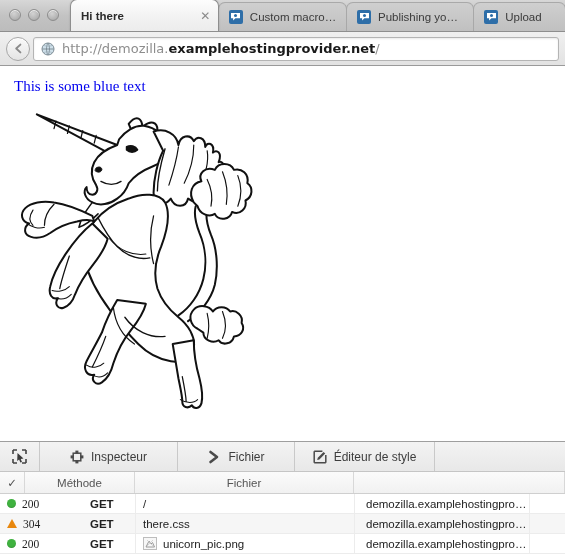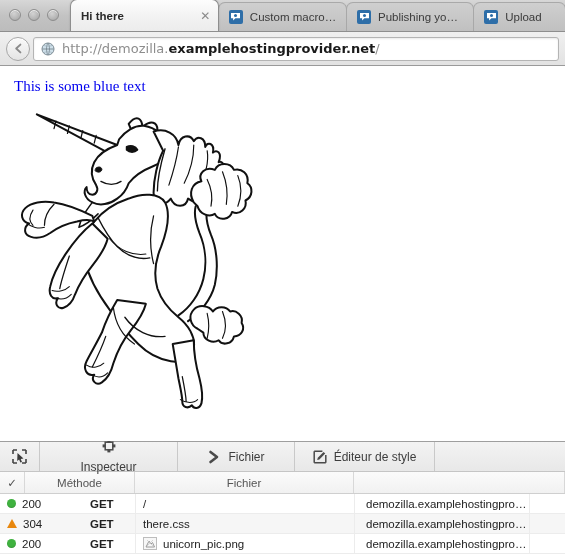--- a/index.html
+++ b/index.html
@@ -161,21 +161,21 @@
   }
   .dt-tab {
     display: flex; align-items: center; justify-content: center;
     gap: 7px;
     padding: 0 14px;
     font-size: 12px;
     color: #3d3d3d;
     border-right: 1px solid #c9c9c9;
     white-space: nowrap;
   }
-  .dt-tab.w-insp { width: 138px; flex-direction: column; }
+  .dt-tab.w-insp { width: 138px; }
   .dt-tab.w-cons { width: 117px; }
   .dt-tab.w-debug { width: 127px; }
   .dt-tab.w-style { width: 140px; }
   .dt-tab-icon { display: flex; align-items: center; }
 
   
   .net-head {
     display: flex;
     height: 22px;
     background: linear-gradient(to bottom, #fbfbfb, #f1f1f1);
@@ -207,21 +207,21 @@
   .cell.status-cell { justify-content: flex-start; padding-left: 7px; gap: 6px; width: 90px; flex: 0 0 90px; }
   .cell.method-cell { width: 45px; flex: 0 0 45px; font-weight: bold; color: #222; }
   .cell.file-cell { width: 219px; flex: 0 0 219px; padding-left: 7px; gap: 6px; border-left: 1px solid #ececec; }
   .cell.domain-cell { width: 175px; flex: 0 0 175px; padding-left: 11px; border-left: 1px solid #ececec; color: #222; text-overflow: ellipsis; }
   .cell.pad-cell { flex: 1 1 auto; border-left: 1px solid #ececec; }
   .dot { width: 9px; height: 9px; border-radius: 50%; background: #3fb23f; flex: 0 0 9px;
          box-shadow: inset 0 -1px 1px rgba(0,0,0,.15); }
   .tri { width: 0; height: 0; flex: 0 0 10px;
          border-left: 5px solid transparent; border-right: 5px solid transparent;
          border-bottom: 9px solid #e8870e; }
-  .code { font-family: Liberation Sans, sans-serif; }
+  .code { font-family: Liberation Serif, serif; }
   .thumb {
     width: 14px; height: 13px; flex: 0 0 14px;
     border: 1px solid #bdbdbd; background: #f4f4f4;
     overflow: hidden;
   }
   .thumb svg { display: block; }
 </style>
 </head>
 <body>
 

